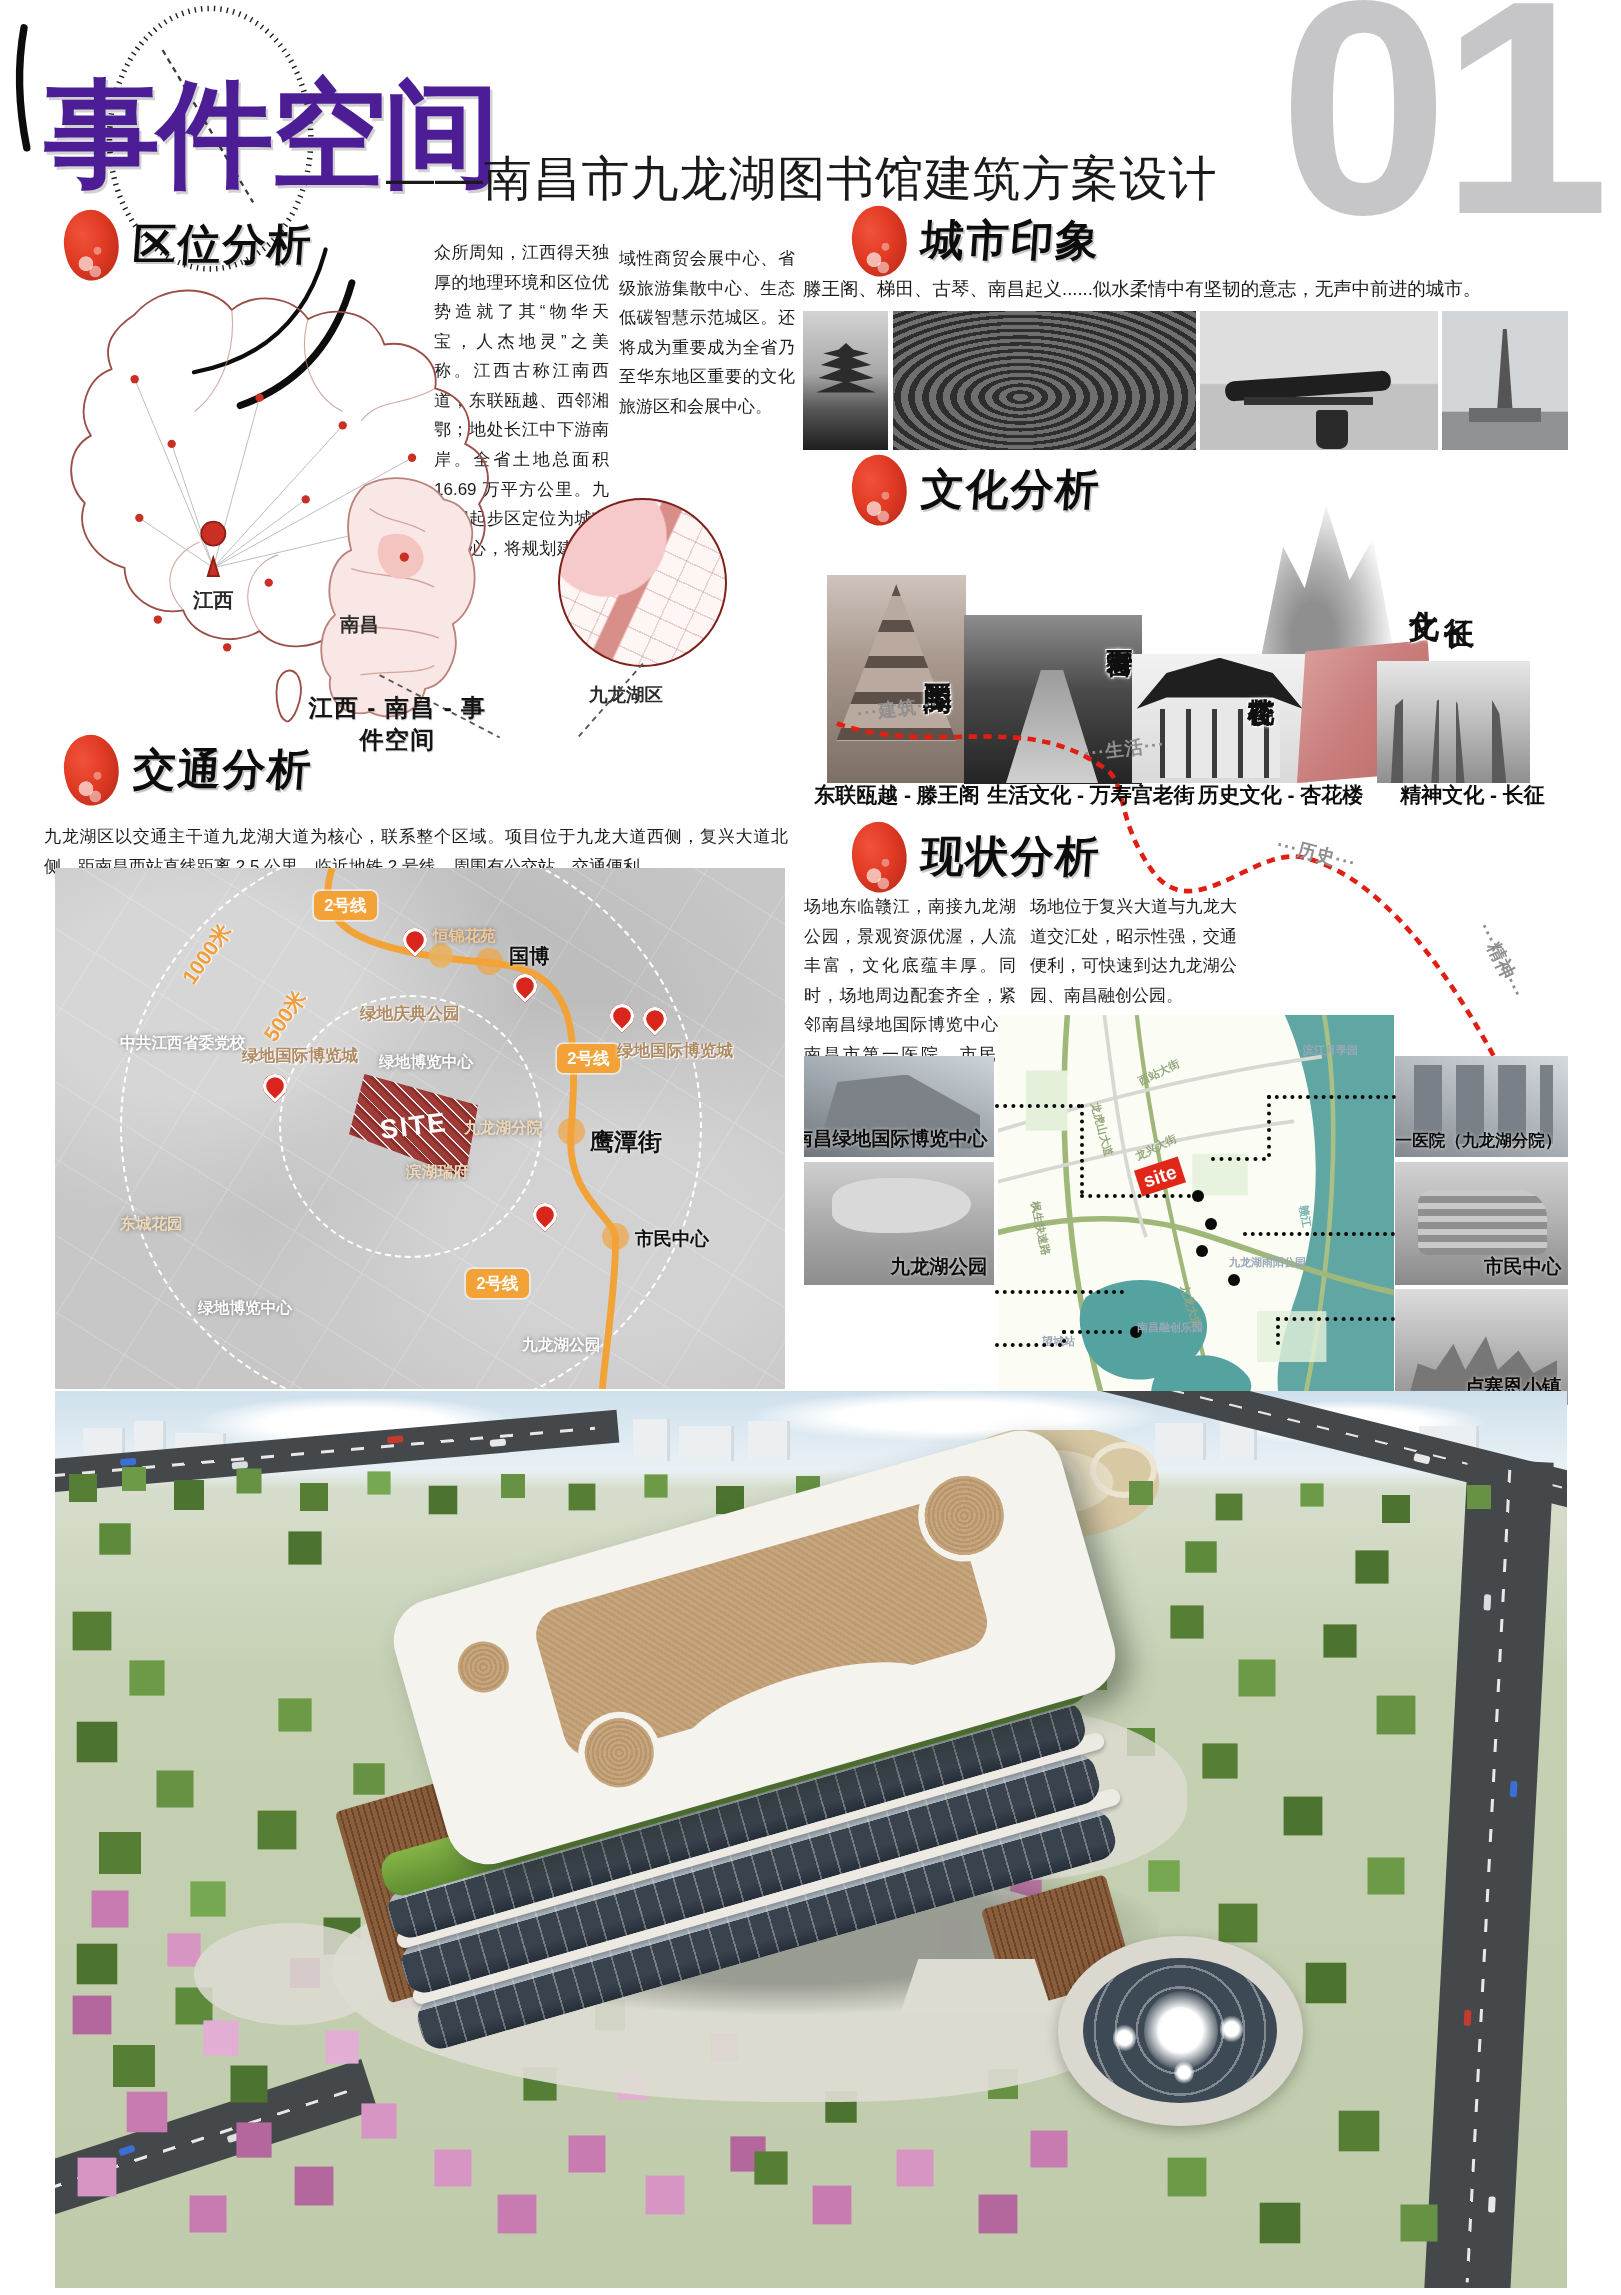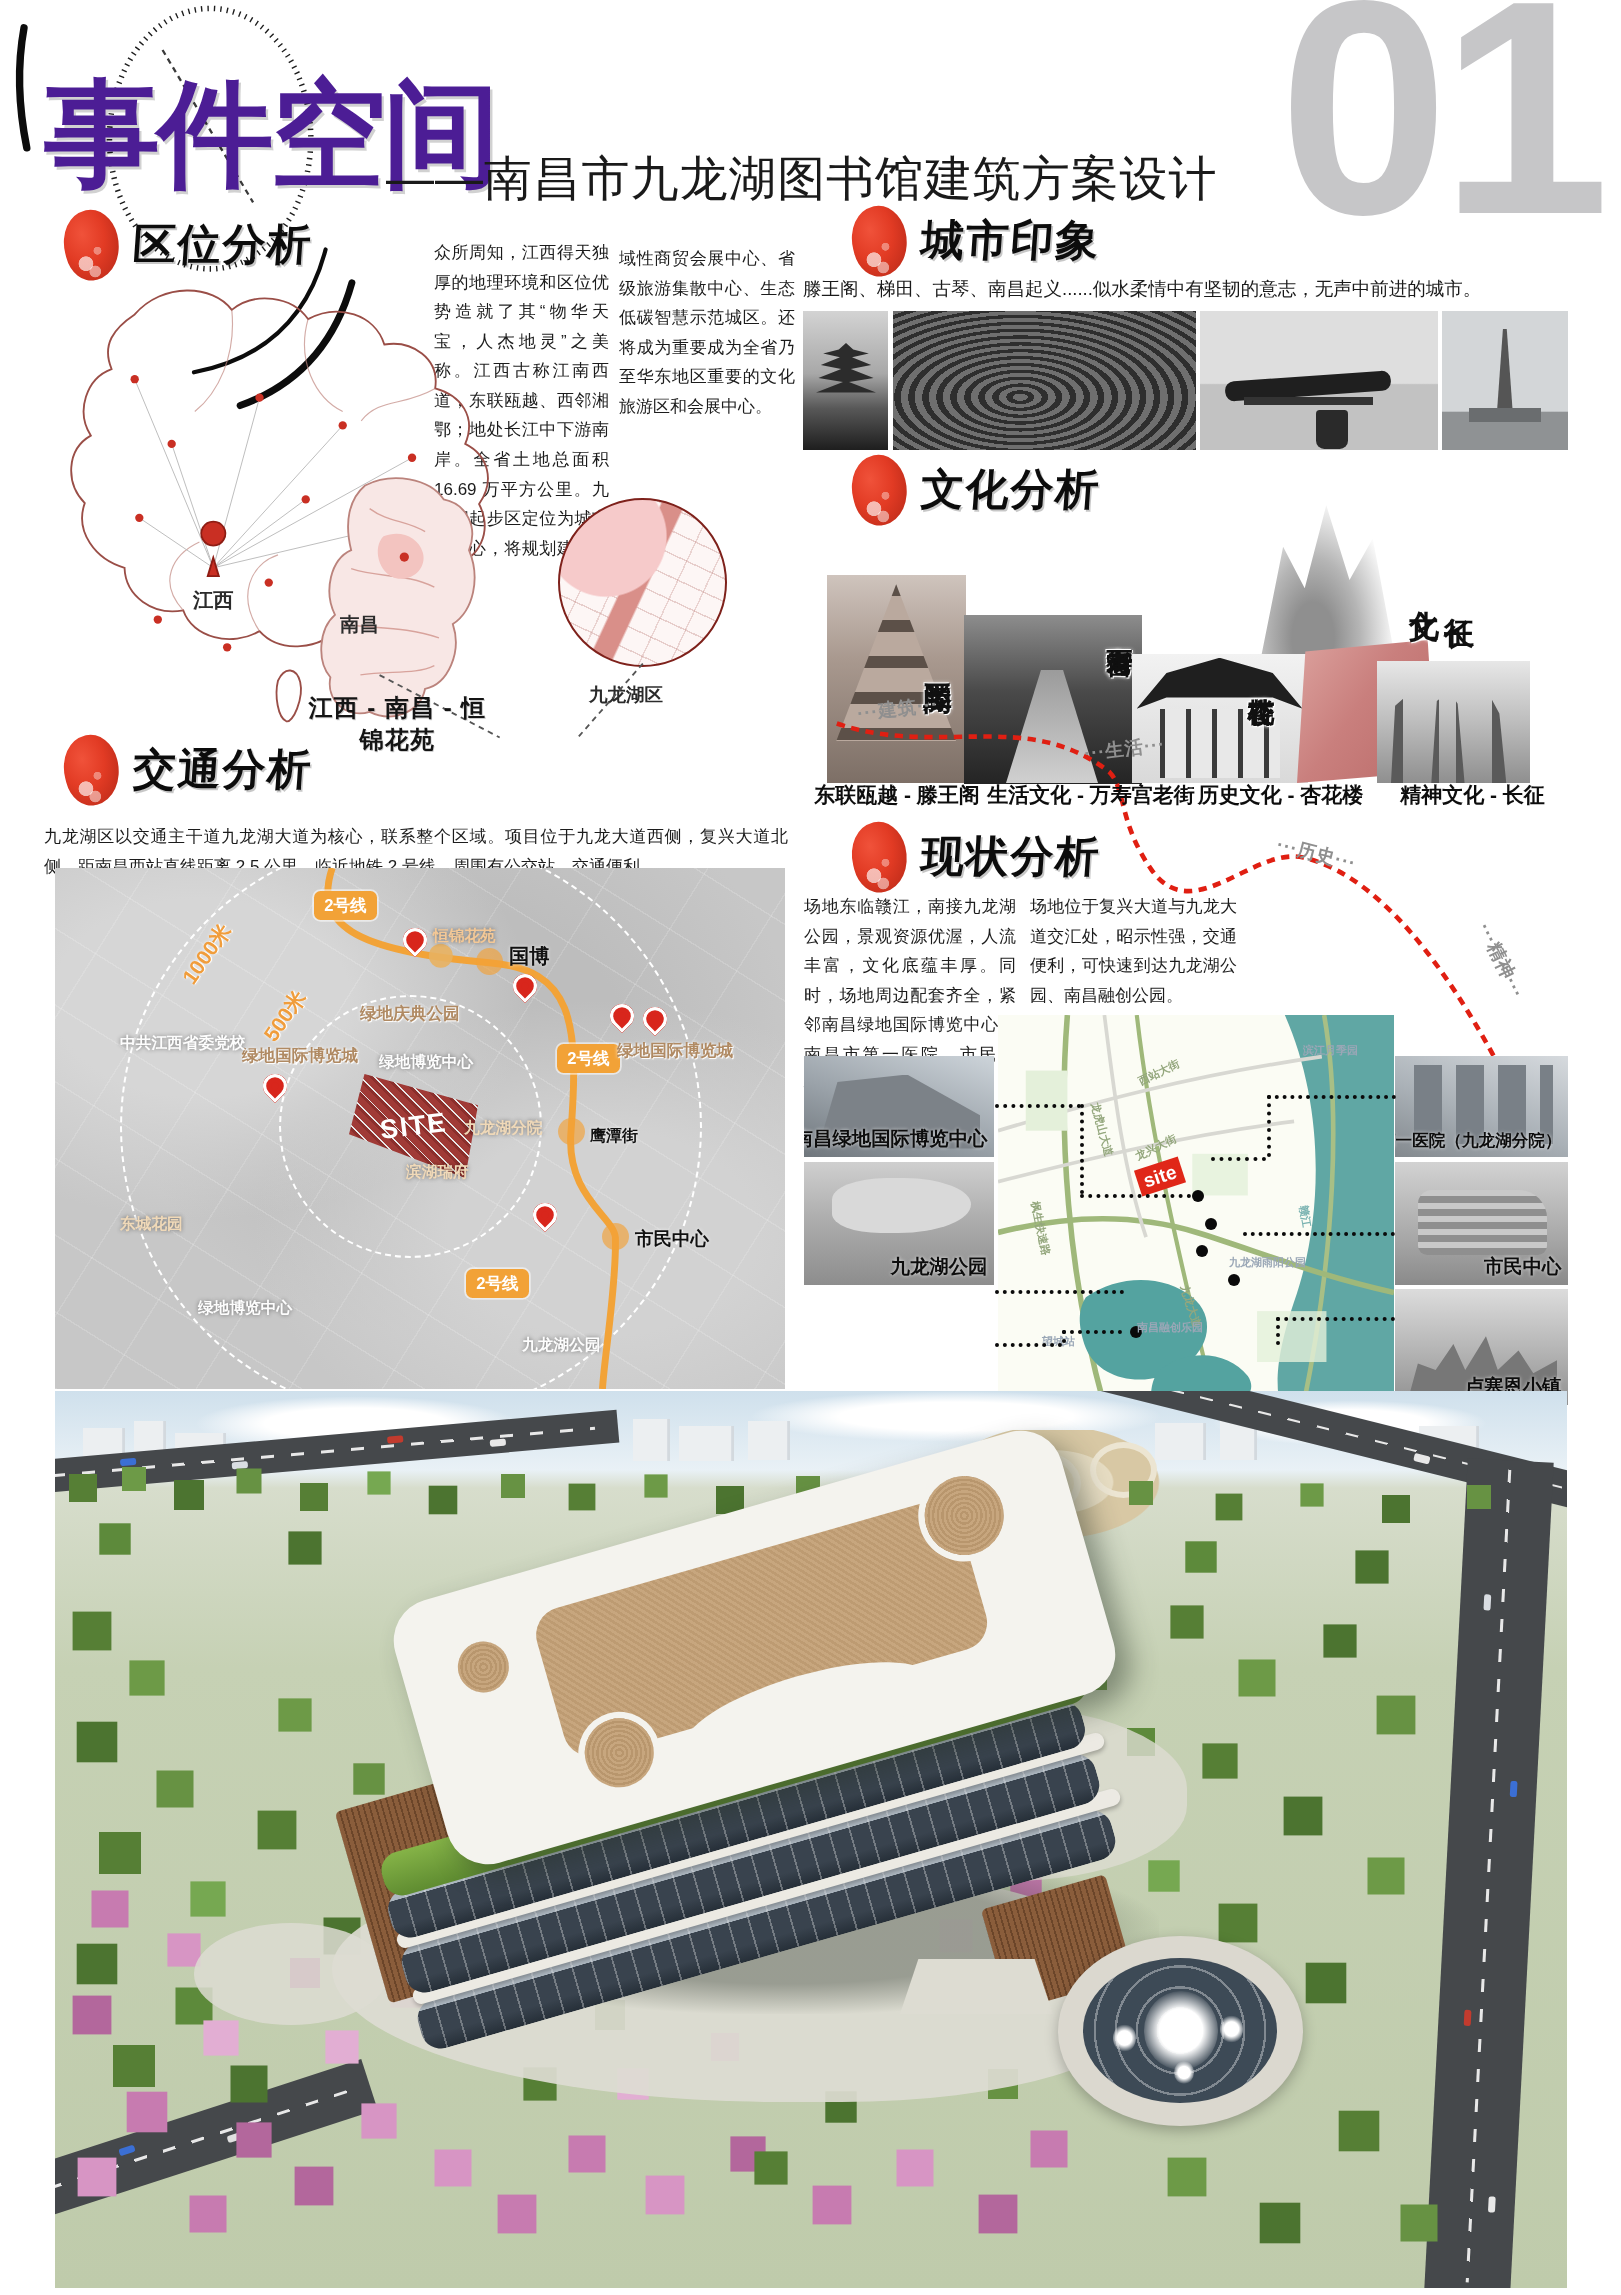--- a/index.html
+++ b/index.html
@@ -156,21 +156,21 @@
               background:radial-gradient(circle at 28% 22%,#f6caca 0 34%,transparent 35%),
                          linear-gradient(115deg,transparent 0 42%,#d98f89 43% 52%,transparent 53%),
                          repeating-linear-gradient(25deg,rgba(190,130,125,.35) 0 1.4px,transparent 1.4px 21px),
                          repeating-linear-gradient(115deg,rgba(190,130,125,.3) 0 1.4px,transparent 1.4px 28px),#fdf6f5;">
   </div>
   <div class="abs" style="left:589px;top:682px;font-family:'Liberation Serif',serif;font-size:18.5px;font-weight:700;color:#2b2b2b;">九龙湖区</div>
   <svg class="abs" style="left:324px;top:555px;width:416px;height:194px;" viewBox="0 0 900 420">
     <line x1="120" y1="260" x2="380" y2="395" stroke="#555" stroke-width="4" stroke-dasharray="12 10"></line>
     <line x1="690" y1="235" x2="545" y2="400" stroke="#555" stroke-width="4" stroke-dasharray="12 10"></line>
   </svg>
-  <div class="abs caption-red" style="left:296px;top:692px;width:203px;text-align:center;">江西 - 南昌 - 恒锦花苑</div>
+  <div class="abs caption-red" style="left:296px;top:692px;width:203px;text-align:center;">江西 - 南昌 - 事件空间</div>
 
   <div class="abs sec-head" style="left:852px;top:206px;">
     <div class="blob"></div>
     <div class="sec-title">城市印象</div>
   </div>
   <div class="abs" style="left:803px;top:276px;font-size:18.5px;font-weight:400;color:#1a1a1a;">滕王阁、梯田、古琴、南昌起义......似水柔情中有坚韧的意志，无声中前进的城市。</div>
   <div class="abs photo g1" style="left:803px;top:311px;width:85px;height:139px;">
     <div class="abs" style="left:13px;top:32px;width:60px;height:65px;background:#2c2c2c;
          clip-path:polygon(50% 0,62% 10%,88% 16%,60% 22%,92% 34%,58% 40%,96% 54%,55% 60%,100% 76%,0 76%,45% 60%,4% 54%,42% 40%,8% 34%,40% 22%,12% 16%,38% 10%);"></div>
   </div>
@@ -271,21 +271,21 @@
 
     <div class="abs lab-white" style="left:378px;top:52px;color:#f4c896;margin-top:6px;">恒锦花苑</div>
     <div class="abs lab-black" style="left:454px;top:74px;">国博</div>
     <div class="abs lab-tan" style="left:305px;top:135px;">绿地庆典公园</div>
     <div class="abs lab-ring" style="left:202px;top:134px;transform:rotate(-55deg);">500米</div>
     <div class="abs lab-ring" style="left:118px;top:72px;transform:rotate(-55deg);">1000米</div>
     <div class="abs lab-tan" style="left:187px;top:177px;">绿地国际博览城</div>
     <div class="abs lab-white" style="left:65px;top:165px;">中共江西省委党校</div>
     <div class="abs lab-white" style="left:324px;top:184px;">绿地博览中心</div>
     <div class="abs lab-tan" style="left:562px;top:172px;">绿地国际博览城</div>
-    <div class="abs lab-black" style="left:535px;top:258px;font-size:16px;">鹰潭街</div>
+    <div class="abs lab-black" style="left:535px;top:258px;font-size:24px;">鹰潭街</div>
     <div class="abs lab-white" style="left:409px;top:250px;color:#f0d9b8;">九龙湖分院</div>
     <div class="abs lab-white" style="left:351px;top:294px;color:#f0d9b8;">滨湖瑞府</div>
     <div class="abs lab-white" style="left:65px;top:346px;color:#f0d9b8;">东城花园</div>
     <div class="abs lab-black" style="left:580px;top:358px;font-size:18.5px;">市民中心</div>
     <div class="abs lab-white" style="left:143px;top:430px;">绿地博览中心</div>
     <div class="abs lab-white" style="left:467px;top:467px;">九龙湖公园</div>
   </div>
 
   <div class="abs sec-head" style="left:852px;top:822px;">
     <div class="blob"></div>

